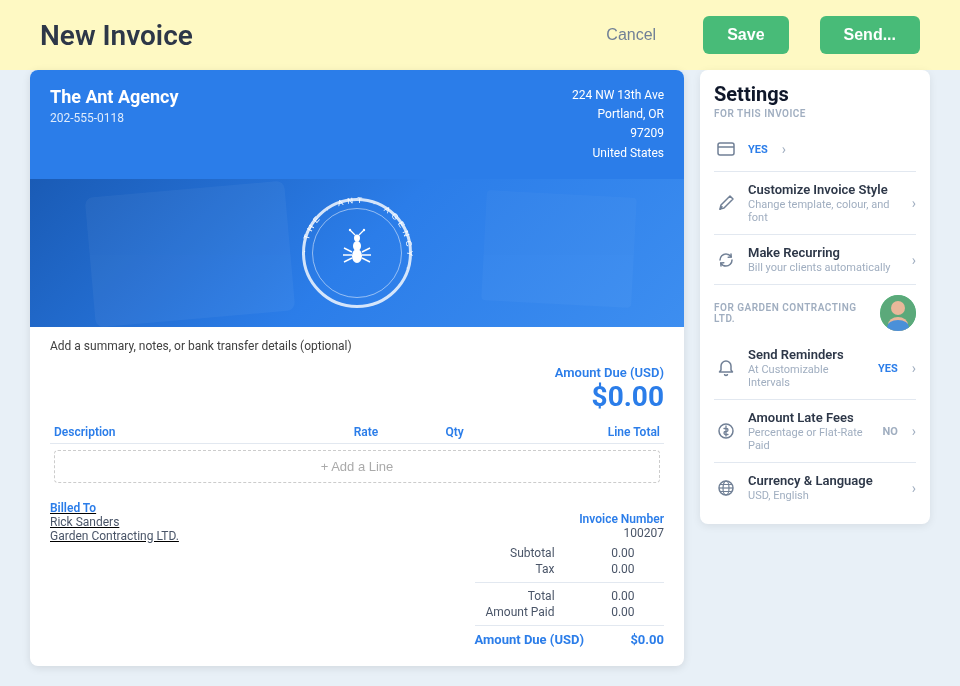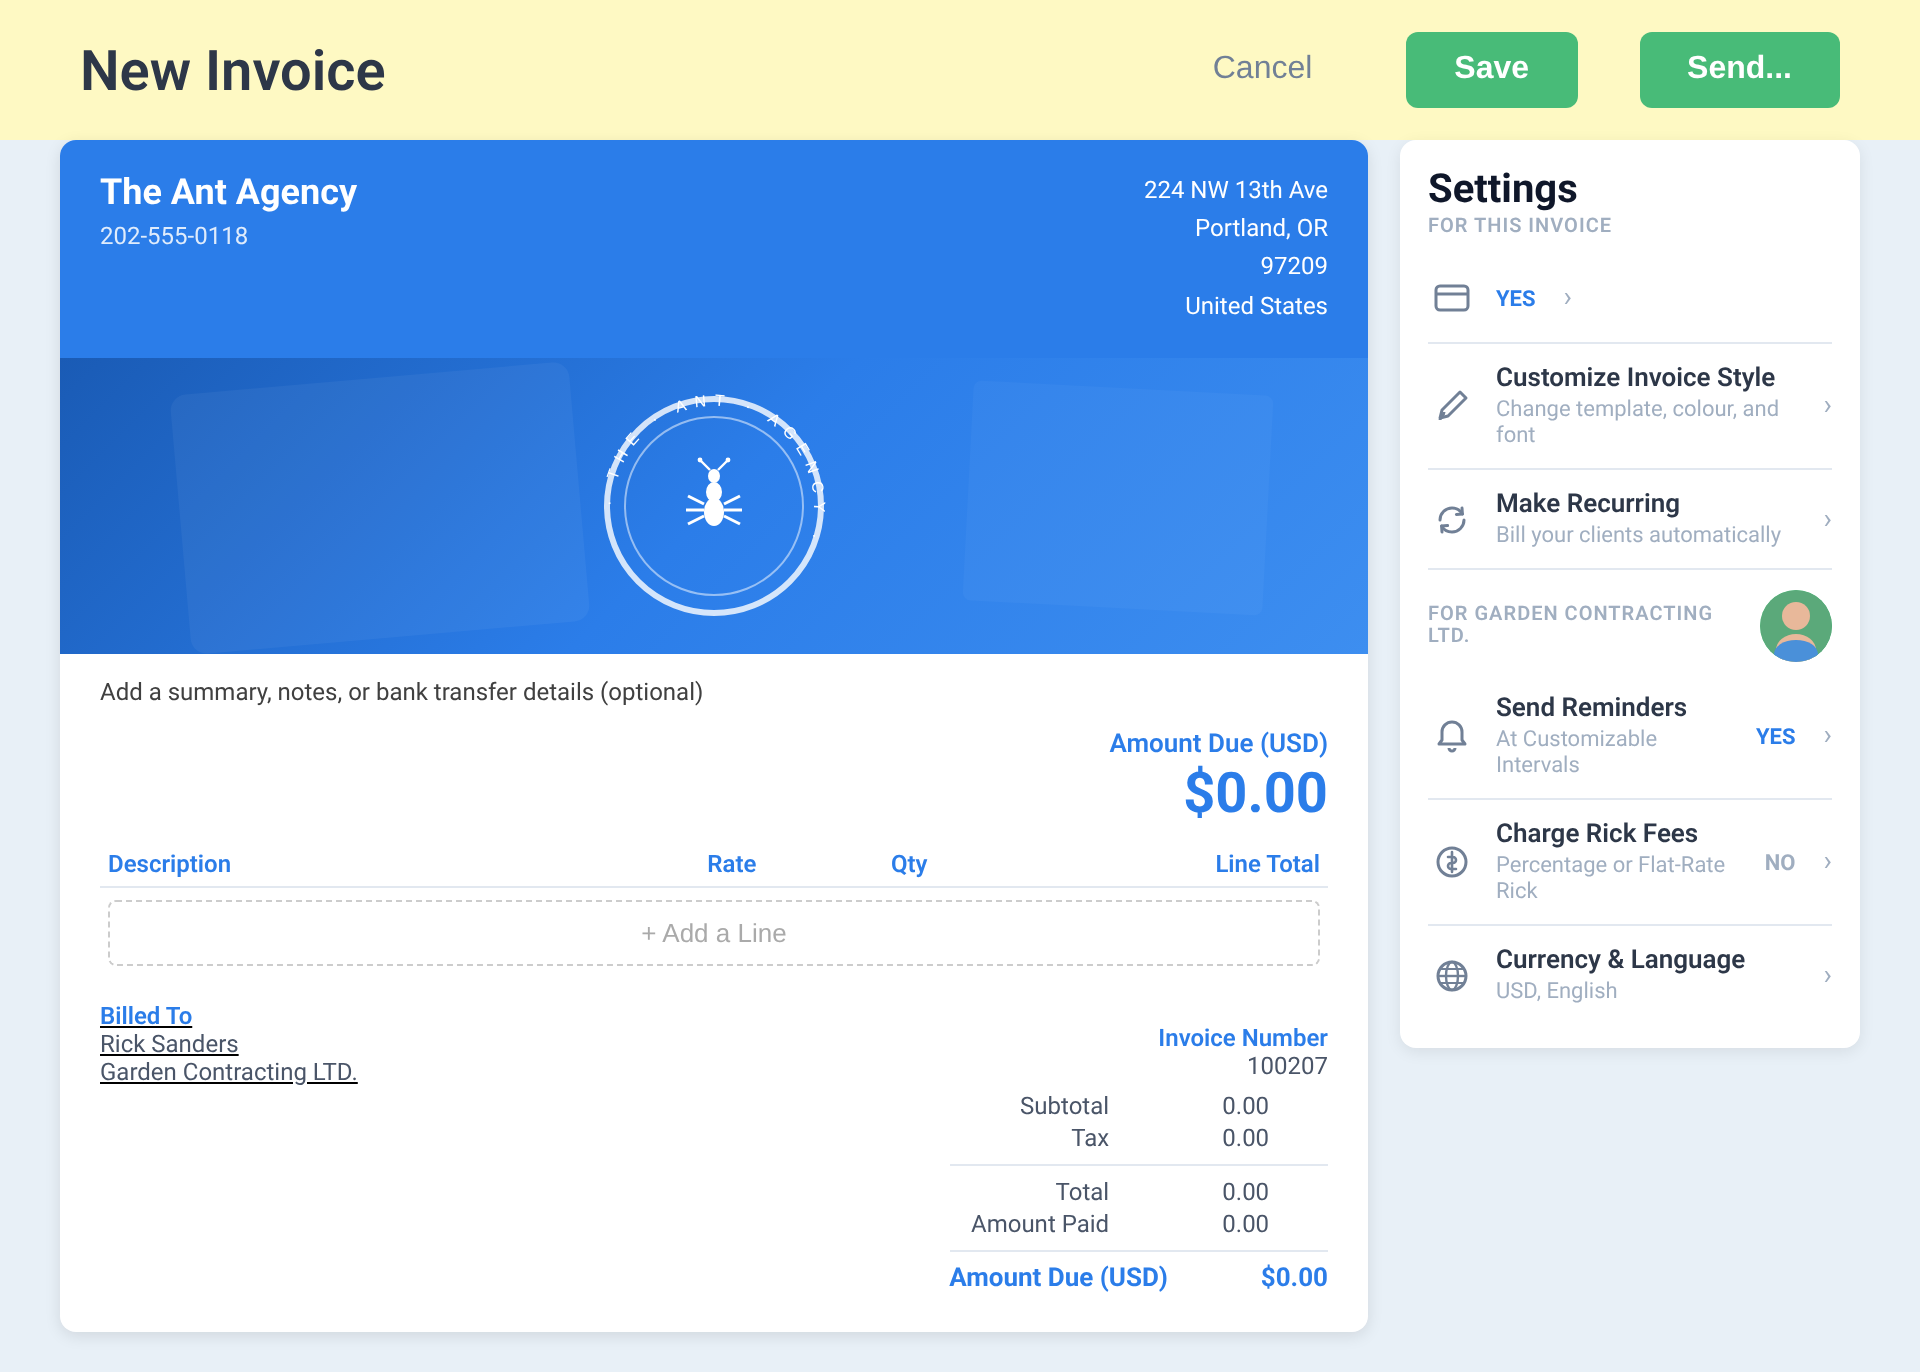--- a/index.html
+++ b/index.html
@@ -600,22 +600,22 @@
       </div>
 
       <div class="settings-item">
         <div class="settings-icon">
           <svg width="18" height="18" viewBox="0 0 18 18" fill="none">
             <circle cx="9" cy="9" r="7" stroke="#718096" stroke-width="1.5"></circle>
             <path d="M9 4v10M7 6.5h2.5a1.5 1.5 0 0 1 0 3h-1a1.5 1.5 0 0 0 0 3H11" stroke="#718096" stroke-width="1.3" stroke-linecap="round"></path>
           </svg>
         </div>
         <div class="settings-text">
-          <div class="settings-item-label">Charge Rick Fees</div>
-          <div class="settings-item-desc">Percentage or Flat-Rate Rick</div>
+          <div class="settings-item-label">Amount Late Fees</div>
+          <div class="settings-item-desc">Percentage or Flat-Rate Paid</div>
         </div>
         <span class="settings-badge no">NO</span>
         <span class="chevron-icon">›</span>
       </div>
 
       <div class="settings-item">
         <div class="settings-icon">
           <svg width="18" height="18" viewBox="0 0 18 18" fill="none">
             <circle cx="9" cy="9" r="7" stroke="#718096" stroke-width="1.5"></circle>
             <ellipse cx="9" cy="9" rx="3" ry="7" stroke="#718096" stroke-width="1.2"></ellipse>

